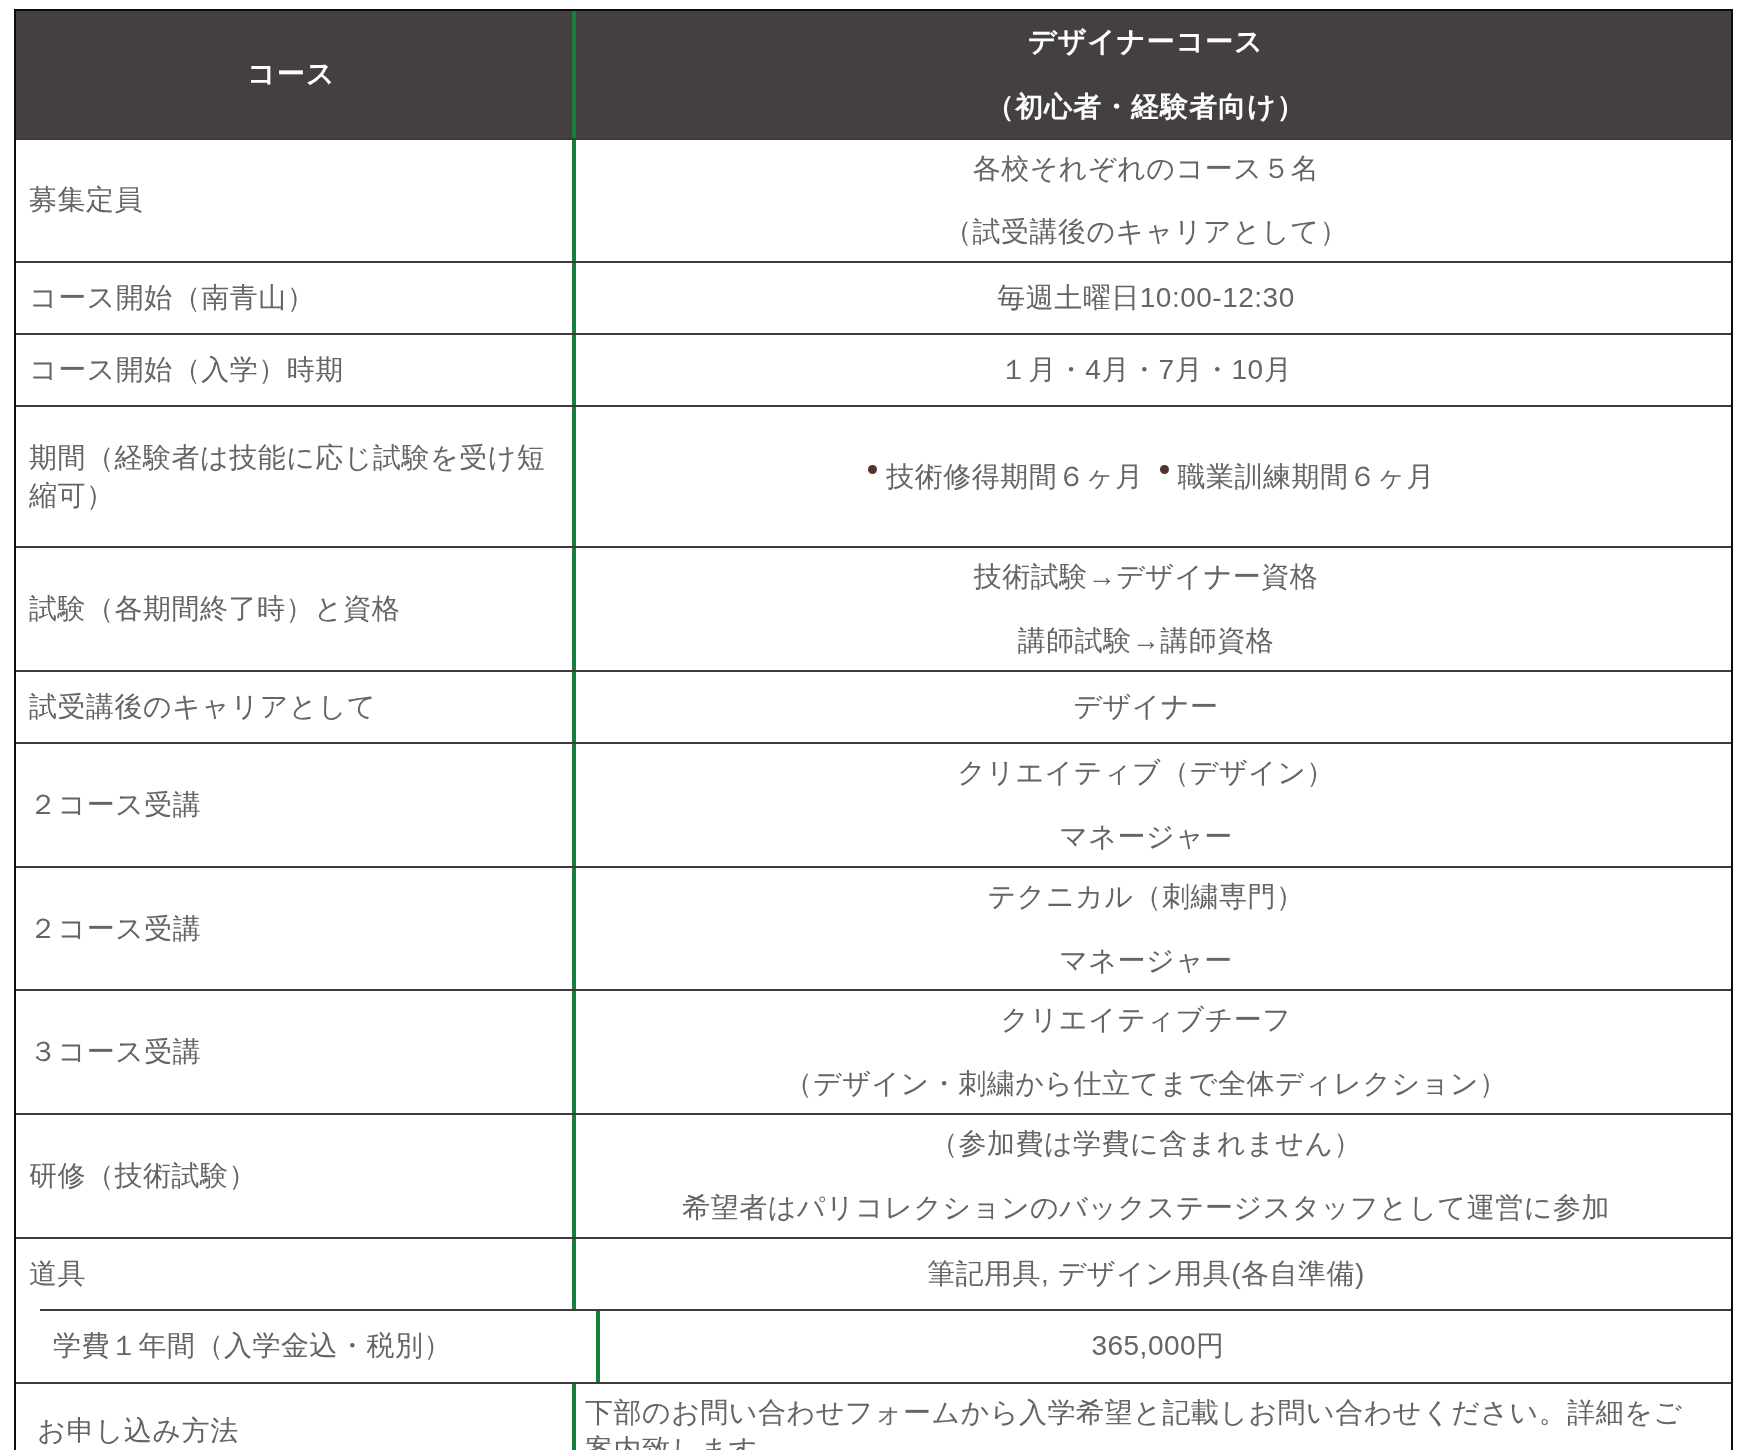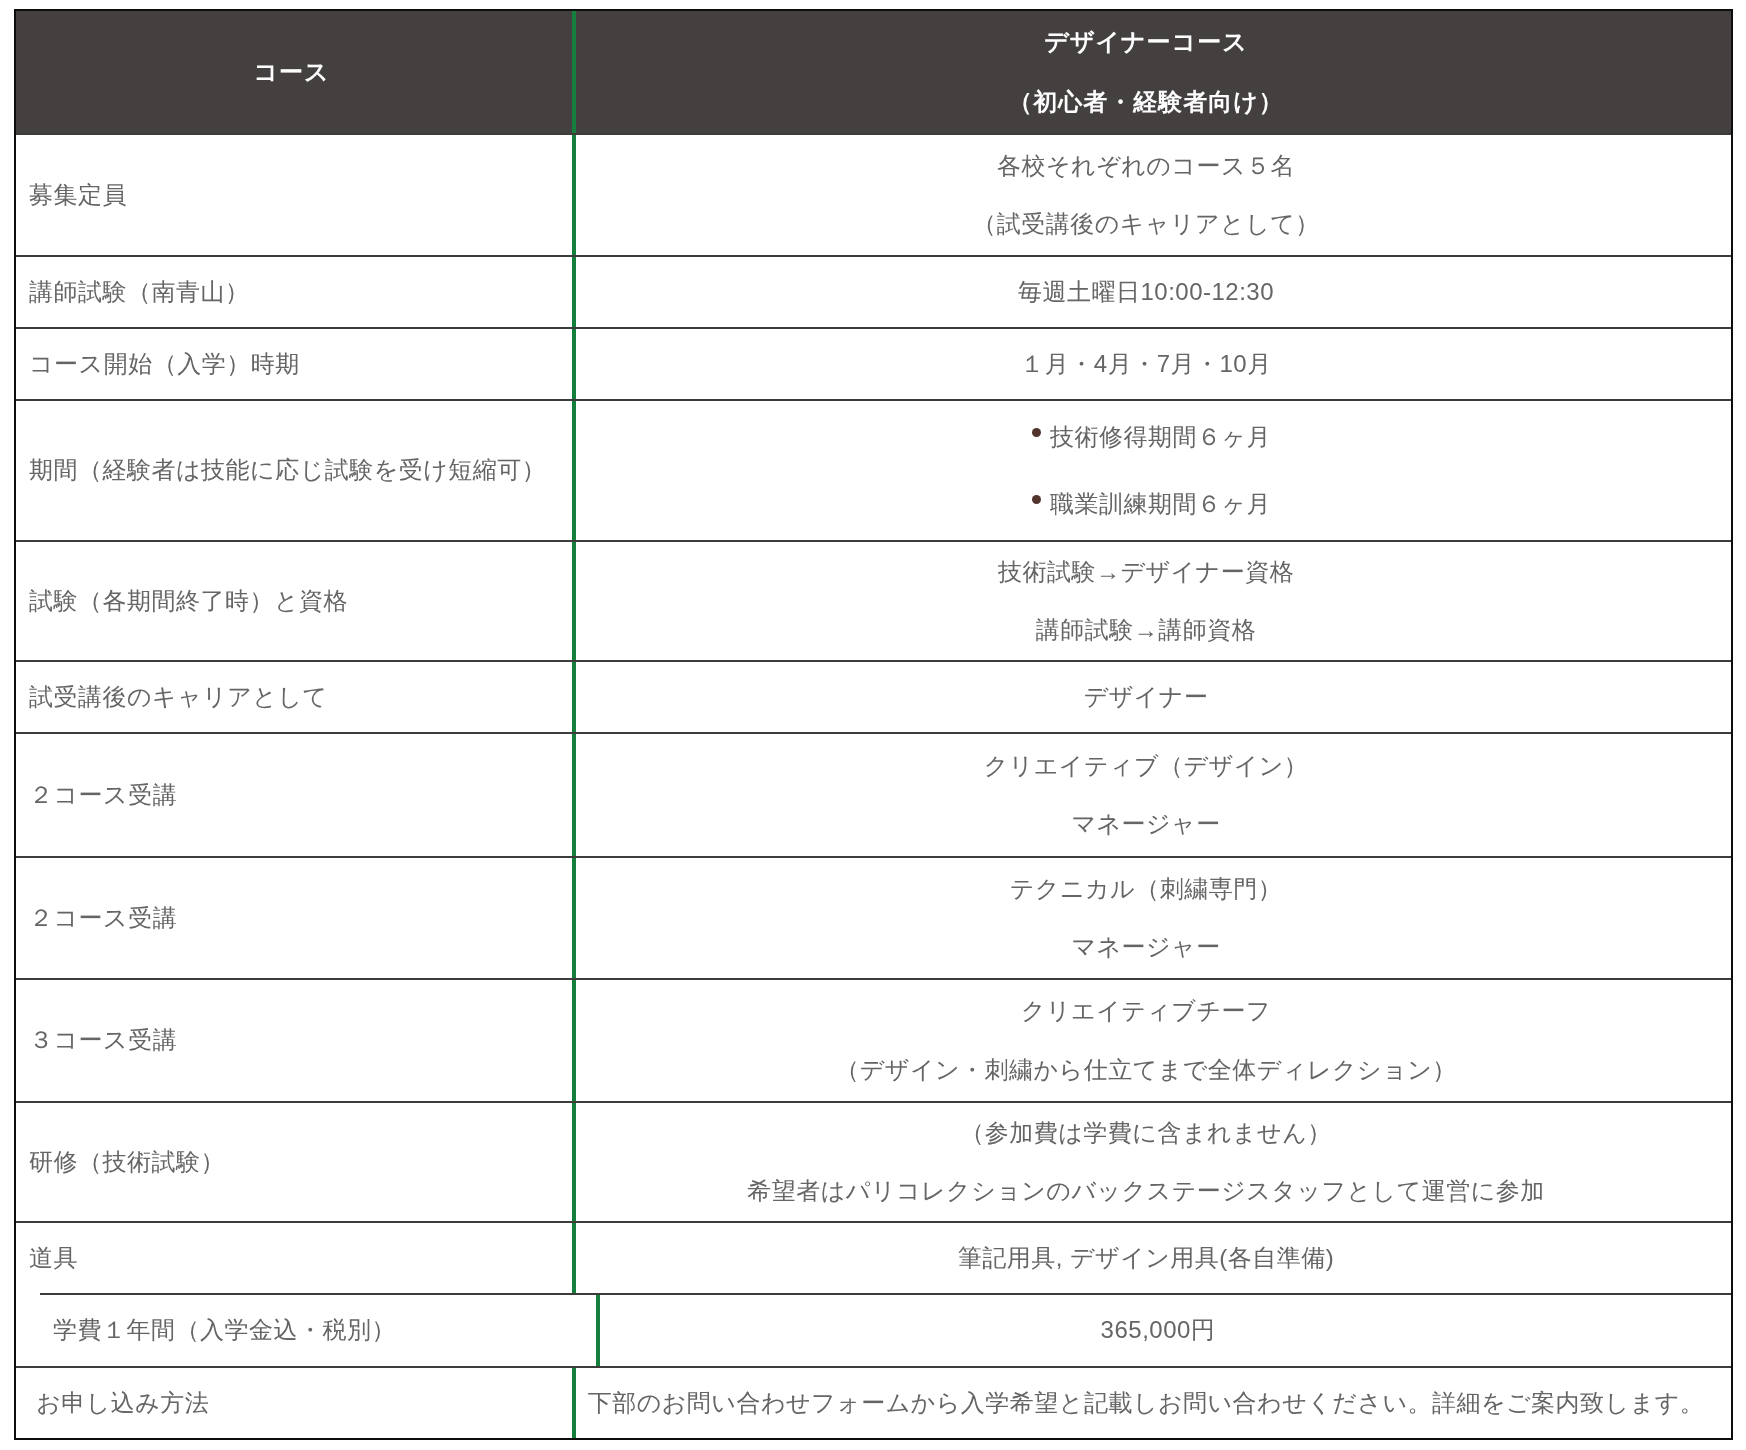--- a/index.html
+++ b/index.html
@@ -55,38 +55,38 @@
     padding-bottom: 12px;
   }
   .h72  { min-height: 72px; }
   .h73  { min-height: 73px; margin-left: 24px; }
   .h120 { min-height: 120px; }
   .h122 { min-height: 122px; }
   .h123 { min-height: 123px; }
   .h124 { min-height: 124px; }
   .h141 { min-height: 141px; }
   .line {
-    font-size: 24px;
+    font-size: 28px;
     line-height: 1.35;
     letter-spacing: 0.5px;
     color: #666464;
     margin: 0;
     white-space: pre-wrap;
   }
   .header-row .line {
     color: #fdfdfd;
     font-weight: bold;
     letter-spacing: 1px;
   }
   ul.bullets {
     list-style: none;
     margin: 1px;
     padding: 0 0 0 29px;
     display: flex;
-    flex-direction: column;
+    flex-direction: row;
     gap: 34px;
   }
   ul.bullets li {
     position: relative;
   }
   ul.bullets .dot {
     position: absolute;
     left: -18px;
     top: 7px;
     width: 9px;
@@ -116,21 +116,21 @@
         <p class="line">募集定員</p>
       </div>
       <div class="cell cell-right">
         <p class="line">各校それぞれのコース５名</p>
         <p class="line">（試受講後のキャリアとして）</p>
       </div>
     </div>
 
     <div class="row h72">
       <div class="cell cell-left">
-        <p class="line">講師試験（南青山）</p>
+        <p class="line">コース開始（南青山）</p>
       </div>
       <div class="cell cell-right">
         <p class="line">毎週土曜日10:00-12:30</p>
       </div>
     </div>
 
     <div class="row h72">
       <div class="cell cell-left">
         <p class="line">コース開始（入学）時期</p>
       </div>

